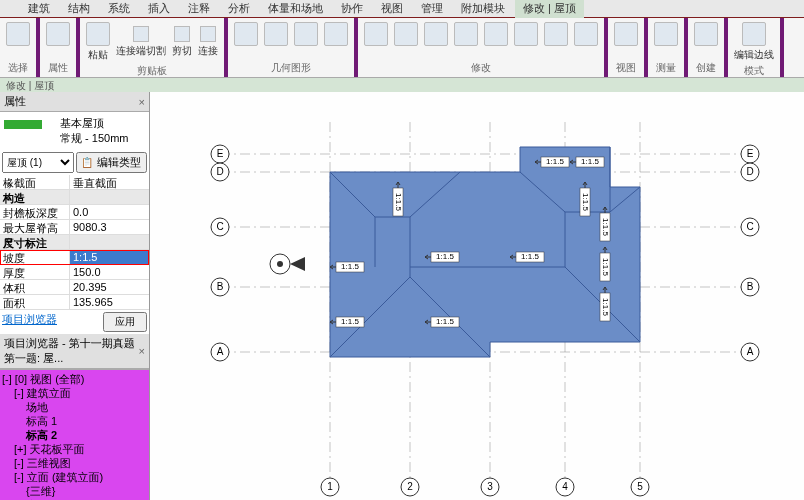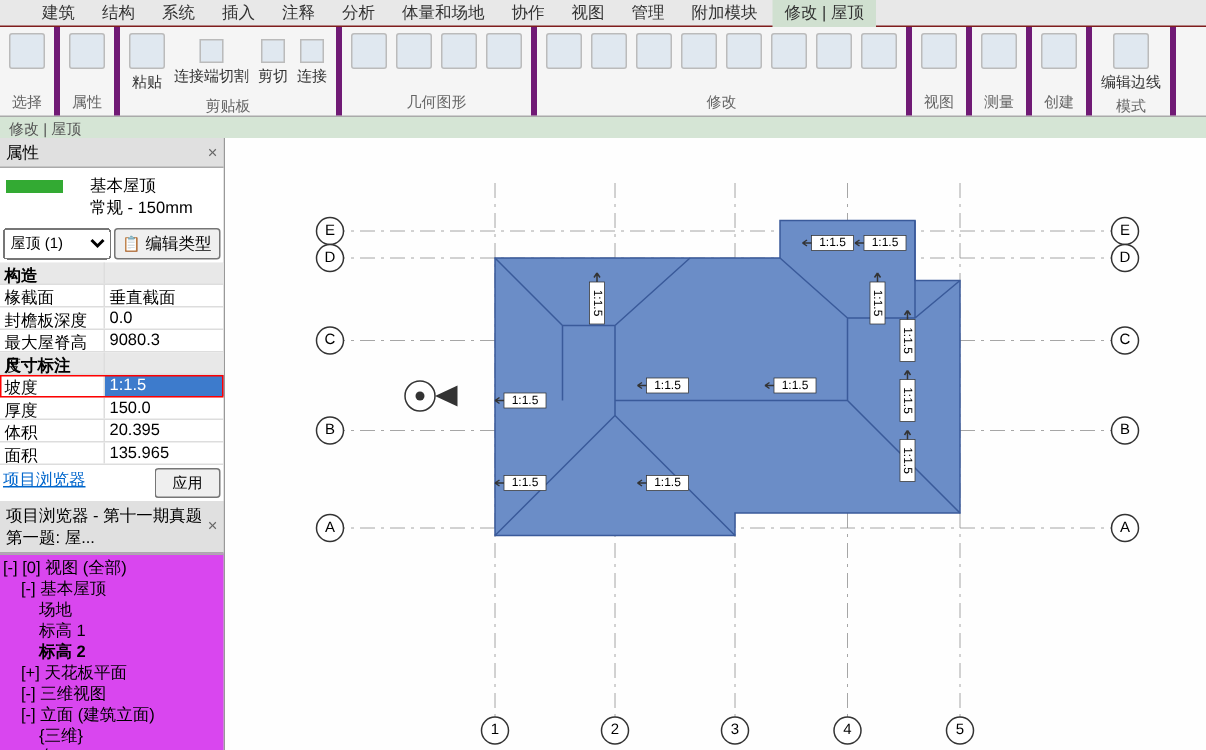--- a/index.html
+++ b/index.html
@@ -200,29 +200,29 @@
       <div class="preview-txt">
         <div>基本屋顶</div>
         <div>常规 - 150mm</div>
       </div>
     </div>
     <div class="type-row">
       <select><option>屋顶 (1)</option></select>
       <button class="edit-type">📋 <span>编辑类型</span></button>
     </div>
     <div class="props" id="props">
+        <div class="prow">
+          <div>椽截面</div>
+          <div>垂直截面</div>
+        </div>
         <div class="prow hdr">
           <div>构造</div>
           <div></div>
         </div>
         <div class="prow">
-          <div>椽截面</div>
-          <div>垂直截面</div>
-        </div>
-        <div class="prow">
           <div>封檐板深度</div>
           <div>0.0</div>
         </div>
         <div class="prow">
           <div>最大屋脊高度</div>
           <div>9080.3</div>
         </div>
         <div class="prow hdr">
           <div>尺寸标注</div>
           <div></div>
@@ -248,21 +248,21 @@
       <a>项目浏览器</a>
       <button>应用</button>
     </div>
     <div class="panel-hdr">
       <span>项目浏览器 - 第十一期真题第一题: 屋...</span>
       <span class="close-x">×</span>
     </div>
     <div class="browser">
       <div class="tree" id="tree">
           <div class="tree-item ind0">[-] [0] 视图 (全部)</div>
-          <div class="tree-item ind1">[-] 基本屋顶</div>
+          <div class="tree-item ind1">[-] 建筑立面</div>
           <div class="tree-item ind2">场地</div>
           <div class="tree-item ind2">标高 1</div>
           <div class="tree-item ind2 bold">标高 2</div>
           <div class="tree-item ind1">[+] 天花板平面</div>
           <div class="tree-item ind1">[-] 三维视图</div>
           <div class="tree-item ind1">[-] 立面 (建筑立面)</div>
           <div class="tree-item ind2">{三维}</div>
           <div class="tree-item ind2">东</div>
         </div>
     </div>

